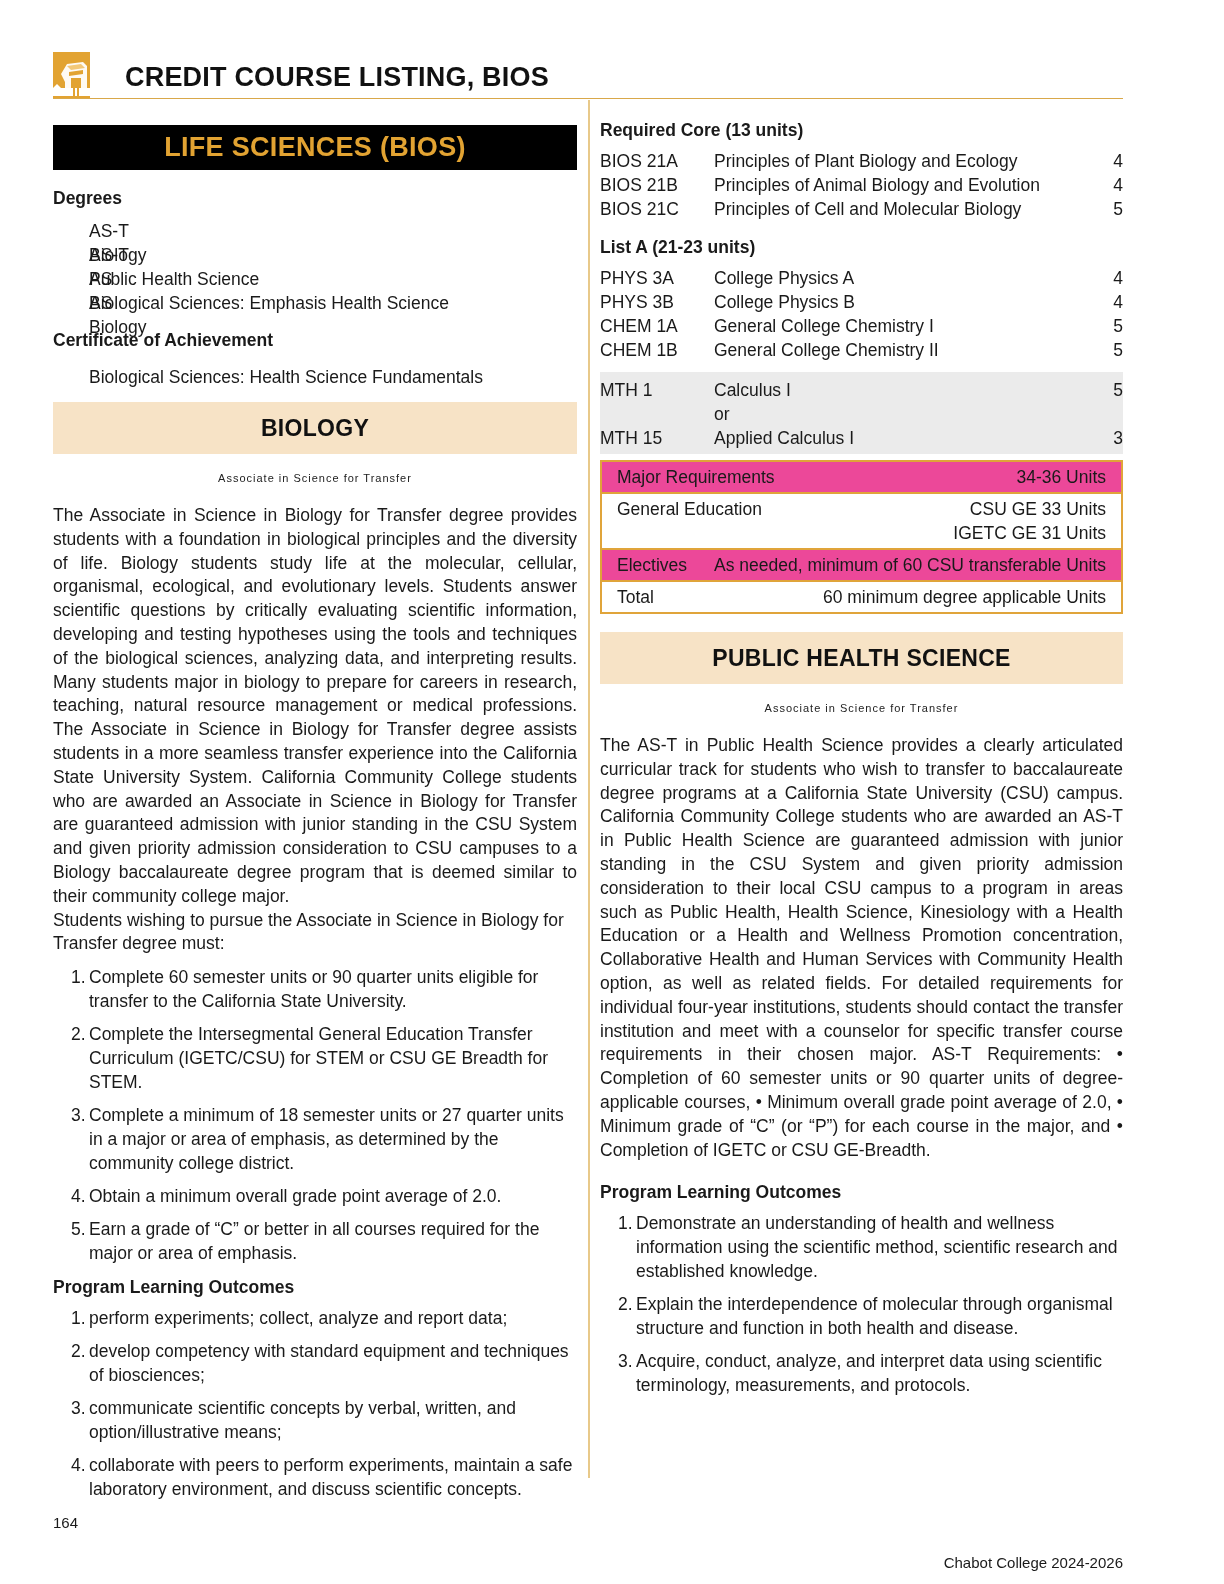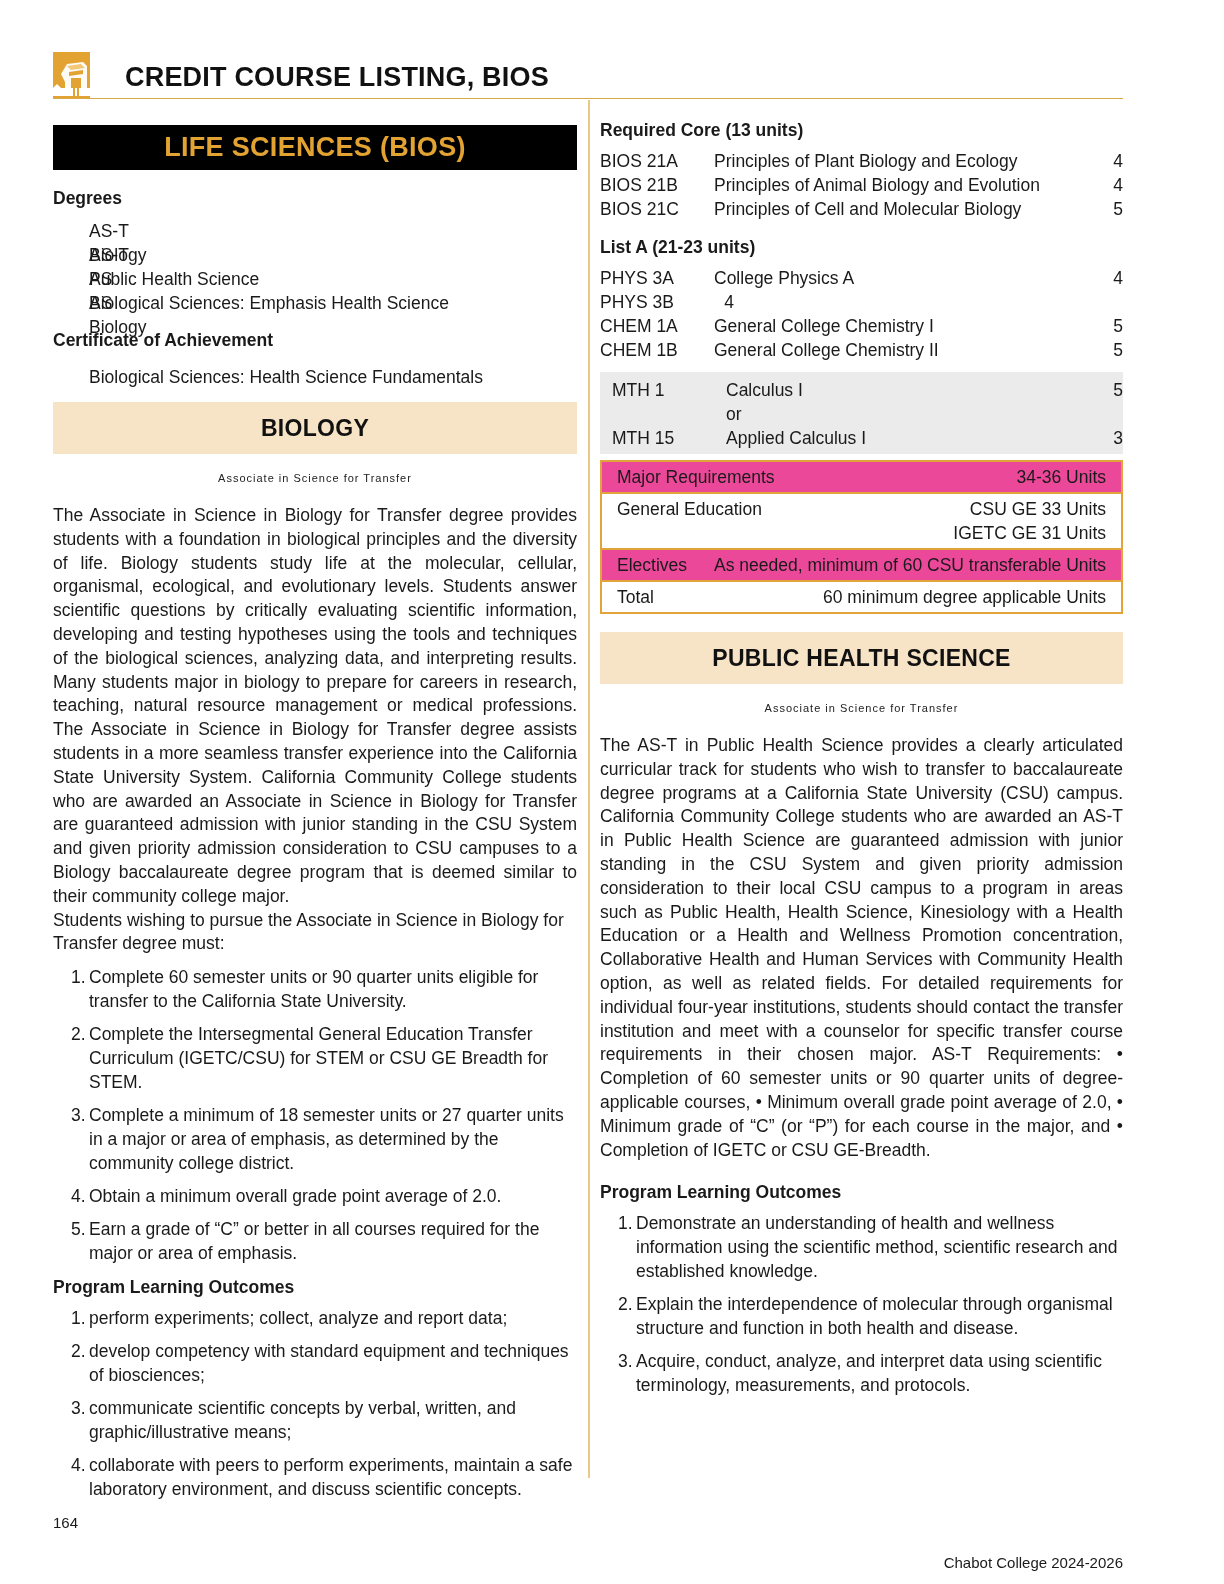--- a/index.html
+++ b/index.html
@@ -51,21 +51,21 @@
     display: flex; line-height: 24px; margin-bottom: 9px;
   }
   ol.num-list li .num { width: 18px; flex: none; }
   ol.num-list li .txt { flex: 1; }
 
   .course-row { display: flex; height: 24px; line-height: 24px; }
   .course-code { width: 114px; }
   .course-title { flex: 1; }
   .course-units { width: 20px; text-align: right; }
   .or-row { padding-left: 114px; height: 24px; line-height: 24px; }
-  .mth-block { background: #ebebeb; padding: 6px 0 4px 12px; margin-top: 6px; }
+  .mth-block { background: #ebebeb; padding: 6px 0 4px 0; margin-top: 6px; }
 
   .summary-table {
     width: 523px; border-collapse: collapse; margin-top: 6px;
   }
   .summary-table td {
     border: 2px solid #e0a43a; padding: 3px 15px; font-size: 17.5px; line-height: 24px;
   }
   .summary-table tr.shade td { background: #ec4899; }
   .sum-row { display: flex; justify-content: space-between; }
 
@@ -152,21 +152,21 @@
     <li>
         <span class="num">1.</span>
         <span class="txt">perform experiments; collect, analyze and report data;</span>
       </li>
     <li>
         <span class="num">2.</span>
         <span class="txt">develop competency with standard equipment and techniques of biosciences;</span>
       </li>
     <li>
         <span class="num">3.</span>
-        <span class="txt">communicate scientific concepts by verbal, written, and graphic/illustrative means;</span>
+        <span class="txt">communicate scientific concepts by verbal, written, and option/illustrative means;</span>
       </li>
     <li>
         <span class="num">4.</span>
         <span class="txt">collaborate with peers to perform experiments, maintain a safe laboratory environment, and discuss scientific concepts.</span>
       </li>
   </ol>
 </div>
 
 <div class="col-right">
   <div class="sub-heading">Required Core (13 units)</div>
@@ -190,20 +190,21 @@
 
   <div class="sub-heading" style="margin-top:16px;">List A (21-23 units)</div>
   <div style="margin-top:8px;">
     <div class="course-row">
       <span class="course-code">PHYS 3A</span>
       <span class="course-title">College Physics A</span>
       <span class="course-units">4</span>
     </div>
     <div class="course-row">
       <span class="course-code">PHYS 3B</span>
+      <span class="course-title">College Physics B</span>
       <span class="course-units">4</span>
     </div>
     <div class="course-row">
       <span class="course-code">CHEM 1A</span>
       <span class="course-title">General College Chemistry I</span>
       <span class="course-units">5</span>
     </div>
     <div class="course-row">
       <span class="course-code">CHEM 1B</span>
       <span class="course-title">General College Chemistry II</span>

